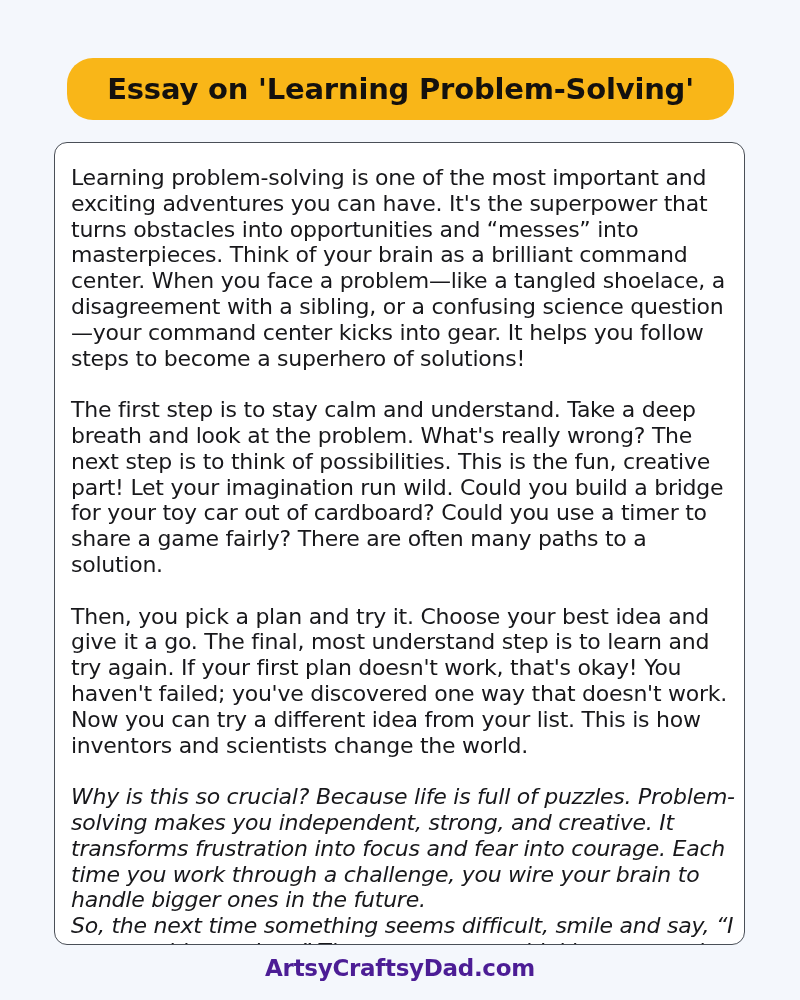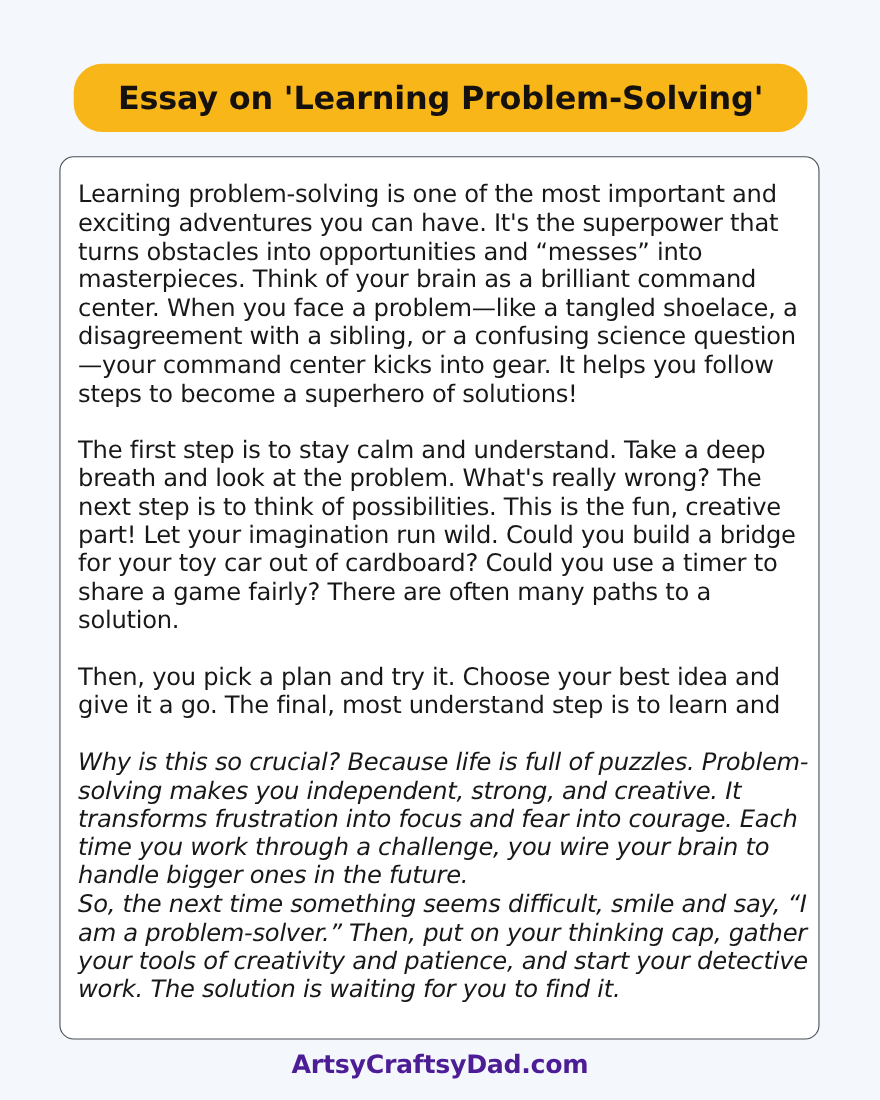--- a/index.html
+++ b/index.html
@@ -111,20 +111,21 @@
 
   <div class="essay-card">
     <div class="essay-body">
 
       <p class="para">Learning problem-solving is one of the most important and exciting adventures you can have. It's the superpower that turns obstacles into opportunities and “messes” into masterpieces. Think of your brain as a brilliant command center. When you face a problem—like a tangled shoelace, a disagreement with a sibling, or a confusing science question—your command center kicks into gear. It helps you follow steps to become a superhero of solutions!</p>
 
       <p class="para">The first step is to stay calm and understand. Take a deep breath and look at the problem. What's really wrong? The next step is to think of possibilities. This is the fun, creative part! Let your imagination run wild. Could you build a bridge for your toy car out of cardboard? Could you use a timer to share a game fairly? There are often many paths to a solution.</p>
 
       <p class="para">
         <span class="br-line">Then, you pick a plan and try it. Choose your best idea and give it a go. The final, most understand step is to learn and</span>
+        <span class="br-line">try again. If your first plan doesn't work, that's okay! You haven't failed; you've discovered one way that doesn't work. Now you can try a different idea from your list. This is how inventors and scientists change the world.</span>
       </p>
 
       <p class="para">
         <span class="br-line">Why is this so crucial? Because life is full of puzzles. Problem-solving makes you independent, strong, and creative. It transforms frustration into focus and fear into courage. Each time you work through a challenge, you wire your brain to handle bigger ones in the future.</span>
         <span class="br-line">So, the next time something seems difficult, smile and say, “I am a problem-solver.” Then, put on your thinking cap, gather your tools of creativity and patience, and start your detective work. The solution is waiting for you to find it.</span>
       </p>
 
     </div>
   </div>
 

